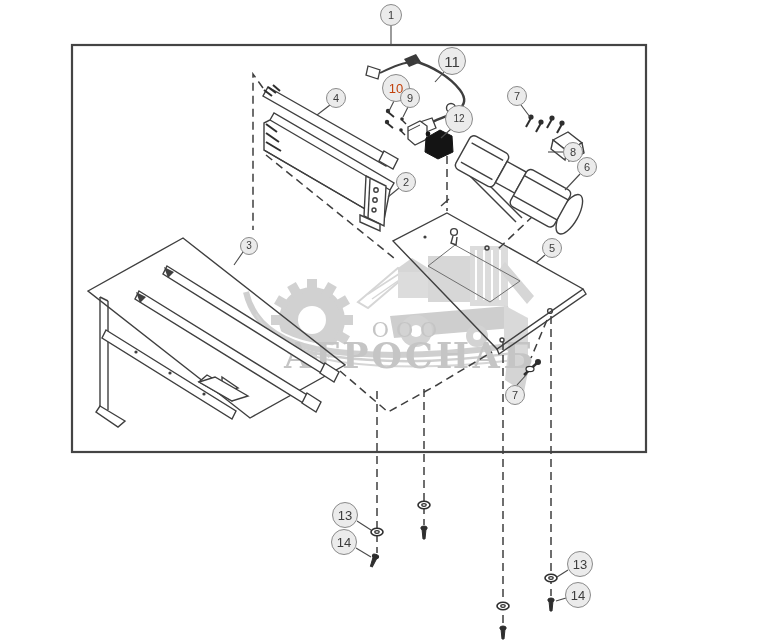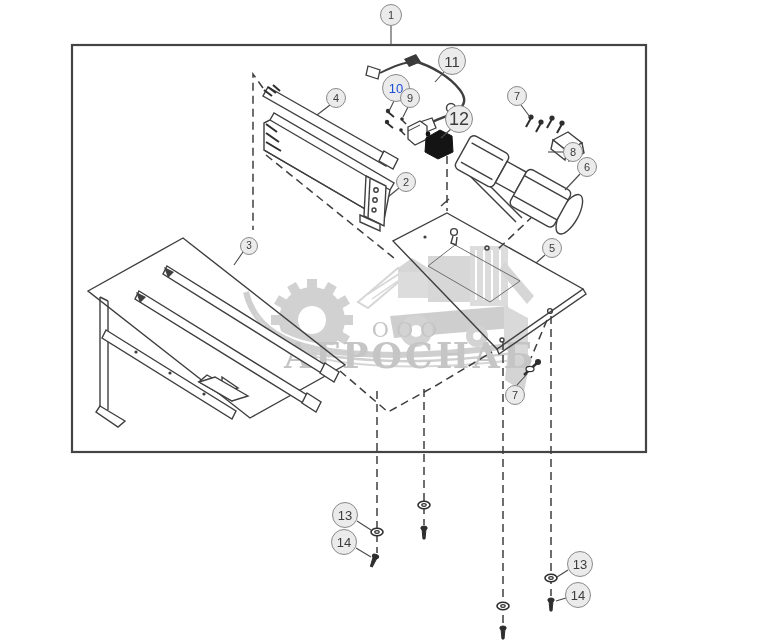--- a/index.html
+++ b/index.html
@@ -269,23 +269,23 @@
     <line x1="357" y1="521" x2="371" y2="530"></line>
     <line x1="356" y1="548" x2="371" y2="557"></line>
     <line x1="568" y1="570" x2="557" y2="577"></line>
     <line x1="566" y1="598" x2="556" y2="601"></line>
   </g>
 </svg>
 
 <div id="callout-layer">
       <div class="callout" style="left: 391px; top: 15px; width: 22px; height: 22px; font-size: 11px; background: rgb(235, 235, 235); border-color: rgb(138, 138, 138); color: rgb(60, 60, 60);">1</div>
       <div class="callout" style="left: 452px; top: 61px; width: 28px; height: 28px; font-size: 15px; background: rgb(235, 235, 235); border-color: rgb(138, 138, 138); color: rgb(60, 60, 60);">11</div>
-      <div class="callout" style="left: 396px; top: 88px; width: 28px; height: 28px; font-size: 13px; background: rgb(235, 235, 235); border-color: rgb(138, 138, 138); color: #1d4ed8;">10</div>
+      <div class="callout" style="left: 396px; top: 88px; width: 28px; height: 28px; font-size: 13px; background: rgb(235, 235, 235); border-color: rgb(138, 138, 138); color: #c2410c;">10</div>
       <div class="callout" style="left: 410px; top: 98px; width: 20px; height: 20px; font-size: 11px; background: rgb(235, 235, 235); border-color: rgb(138, 138, 138); color: rgb(60, 60, 60);">9</div>
-      <div class="callout" style="left: 459px; top: 119px; width: 28px; height: 28px; font-size: 18px; background: rgb(235, 235, 235); border-color: rgb(138, 138, 138); color: rgb(60, 60, 60);">12</div>
+      <div class="callout" style="left: 459px; top: 119px; width: 28px; height: 28px; font-size: 10px; background: rgb(235, 235, 235); border-color: rgb(138, 138, 138); color: rgb(60, 60, 60);">12</div>
       <div class="callout" style="left: 336px; top: 98px; width: 20px; height: 20px; font-size: 11px; background: rgb(235, 235, 235); border-color: rgb(138, 138, 138); color: rgb(60, 60, 60);">4</div>
       <div class="callout" style="left: 517px; top: 96px; width: 20px; height: 20px; font-size: 11px; background: rgb(235, 235, 235); border-color: rgb(138, 138, 138); color: rgb(60, 60, 60);">7</div>
       <div class="callout" style="left: 573px; top: 152px; width: 20px; height: 20px; font-size: 11px; background: rgb(235, 235, 235); border-color: rgb(138, 138, 138); color: rgb(60, 60, 60);">8</div>
       <div class="callout" style="left: 587px; top: 167px; width: 20px; height: 20px; font-size: 11px; background: rgb(235, 235, 235); border-color: rgb(138, 138, 138); color: rgb(60, 60, 60);">6</div>
       <div class="callout" style="left: 406px; top: 182px; width: 20px; height: 20px; font-size: 11px; background: rgb(235, 235, 235); border-color: rgb(138, 138, 138); color: rgb(60, 60, 60);">2</div>
       <div class="callout" style="left: 249px; top: 246px; width: 18px; height: 18px; font-size: 10px; background: rgb(235, 235, 235); border-color: rgb(138, 138, 138); color: rgb(60, 60, 60);">3</div>
       <div class="callout" style="left: 552px; top: 248px; width: 20px; height: 20px; font-size: 11px; background: rgb(235, 235, 235); border-color: rgb(138, 138, 138); color: rgb(60, 60, 60);">5</div>
       <div class="callout" style="left: 515px; top: 395px; width: 20px; height: 20px; font-size: 11px; background: rgb(235, 235, 235); border-color: rgb(138, 138, 138); color: rgb(60, 60, 60);">7</div>
       <div class="callout" style="left: 345px; top: 515px; width: 26px; height: 26px; font-size: 13px; background: rgb(235, 235, 235); border-color: rgb(138, 138, 138); color: rgb(60, 60, 60);">13</div>
       <div class="callout" style="left: 344px; top: 542px; width: 26px; height: 26px; font-size: 13px; background: rgb(235, 235, 235); border-color: rgb(138, 138, 138); color: rgb(60, 60, 60);">14</div>

